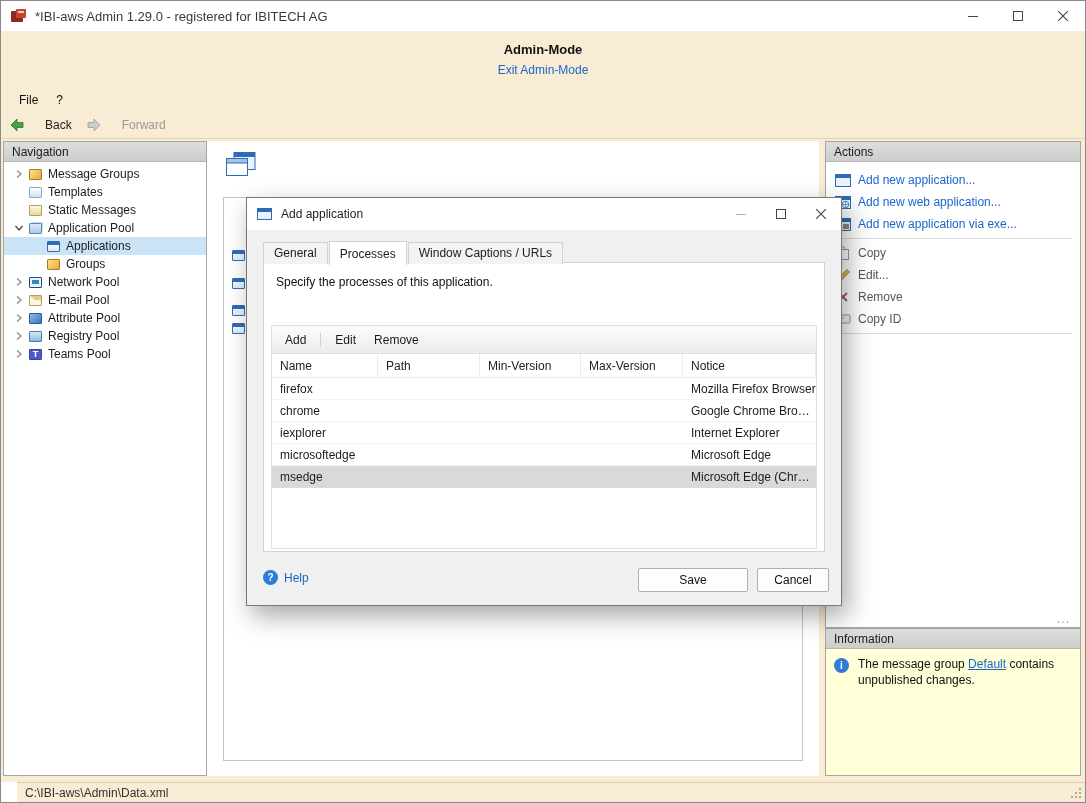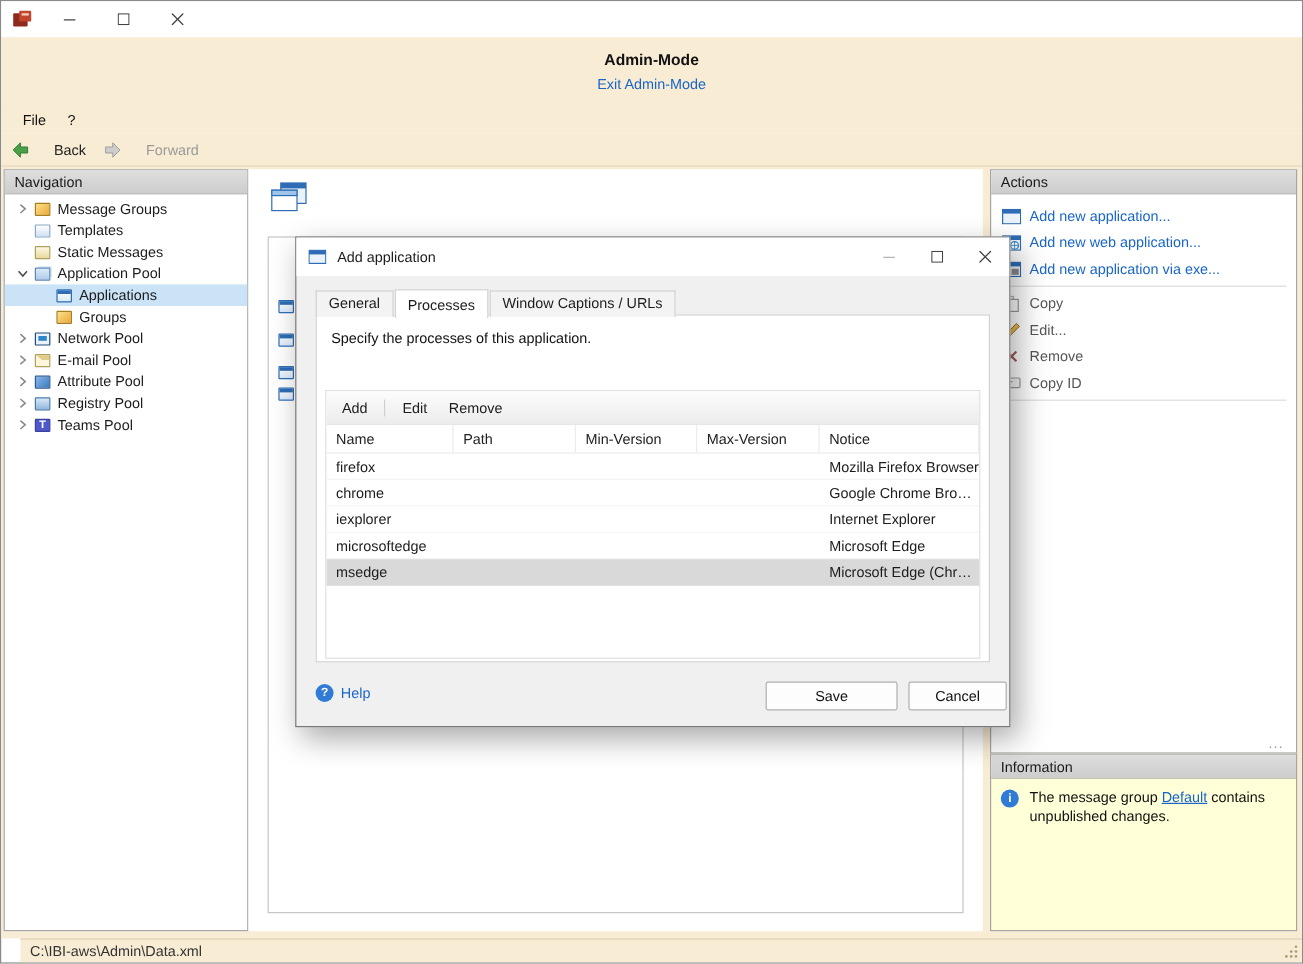--- a/index.html
+++ b/index.html
@@ -93,37 +93,38 @@
   .lsep { width:1px; height:14px; background:#cfcfcf; }
   .thead { display:flex; height:24px; border-bottom:1px solid #ececec; color:#222; }
   .thead .tc { border-right:1px solid #ececec; display:flex; align-items:center; height:100%; }
   .tc { padding-left:8px; white-space:nowrap; overflow:hidden; text-overflow:ellipsis; }
   .col-name{width:106px;} .col-path{width:102px;} .col-min{width:101px;} .col-max{width:102px;} .col-notice{flex:1;}
   .trow { display:flex; align-items:center; height:22px; border-bottom:1px solid #f4f4f4; cursor:default; }
   .trow.selected { background:#d9d9d9; border-bottom-color:#d9d9d9; }
   #help-row { position:absolute; left:16px; top:372px; display:flex; align-items:center; gap:6px; color:#1a66c8; cursor:pointer; }
   .btn { position:absolute; top:370px; height:24px; background:#fdfdfd; border:1px solid #b0b0b0; border-radius:2px; display:flex; align-items:center; justify-content:center; font-size:12px; color:#111; cursor:pointer; }
   #btn-save { left:391px; width:110px; }
-  #btn-cancel { left:510px; width:82px; }
+  #btn-cancel { left:510px; width:72px; }
 
   
   #statusbar { position:absolute; left:16px; right:0; bottom:0; height:20px; background:#f8ecd4; border-top:1px solid #ddd0b0; display:flex; align-items:center; padding-left:8px; color:#333; }
   #grip { position:absolute; right:2px; bottom:2px; }
 </style>
 </head>
 <body>
 
 <div id="app">
 
   <div id="titlebar">
     <svg class="app-ico" viewBox="0 0 17 17">
       <rect x="1" y="3" width="12" height="11" rx="1" fill="#8a2b1e"></rect>
       <rect x="6" y="1" width="10" height="9" rx="1" fill="#c0452c"></rect>
       <rect x="8" y="3" width="6" height="2" fill="#f2c9b8"></rect>
     </svg>
+    <span class="wtitle">*IBI-aws Admin 1.29.0 - registered for IBITECH AG</span>
     <span class="wctl">
       <svg width="10" height="10">
           <line x1="0" y1="5.5" x2="10" y2="5.5" stroke="#444" stroke-width="1"></line>
         </svg>
     </span>
     <span class="wctl">
       <svg width="10" height="10">
           <rect x="0.5" y="0.5" width="9" height="9" fill="none" stroke="#444"></rect>
         </svg>
     </span>

